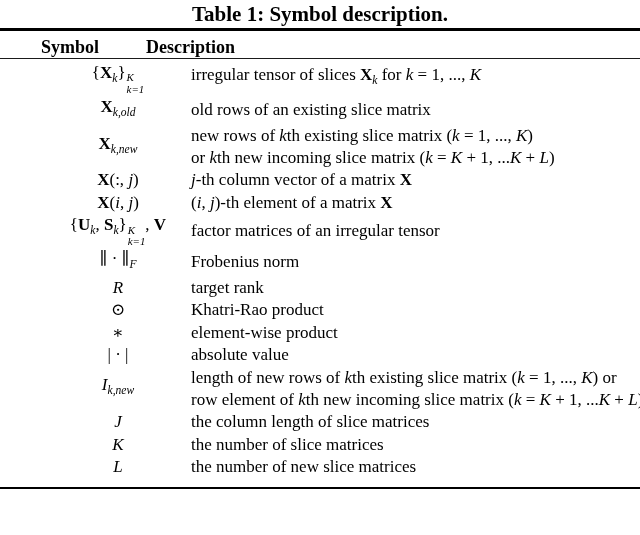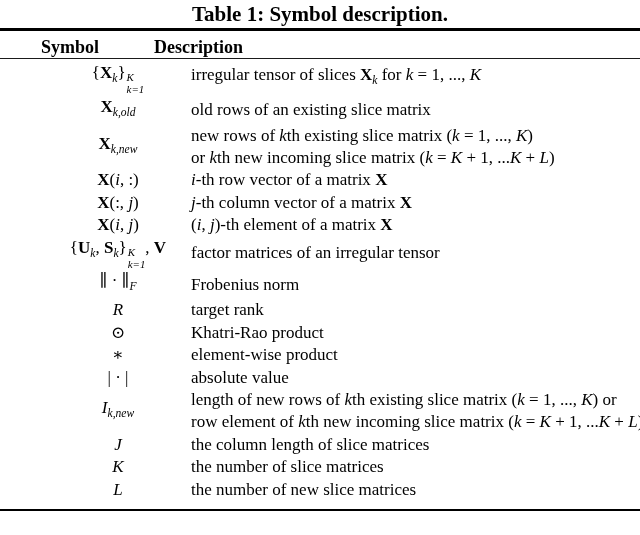--- a/index.html
+++ b/index.html
@@ -21,21 +21,21 @@
   .rule-heavy{height:2.5px;background:#000000;}
   .rule-heavy.top{margin-top:1px;}
   .thead{
     display:flex;
     align-items:flex-end;
     height:27px;
     font-weight:bold;
     font-size:18px;
   }
   .col-sym{width:140px;text-align:center;flex:none;}
-  .col-desc{margin-left:14px;flex:1;}
+  .col-desc{margin-left:6px;flex:1;}
   .rule-light{height:1.5px;background:#1a1a1a;}
   .tbody{
     padding-top:3px;
     padding-bottom:8px;
     font-size:17px;
     line-height:22.4px;
     margin-left:48px;
   }
   .trow{display:flex;align-items:center;}
   .tsym{width:140px;flex:none;text-align:center;white-space:nowrap;}
@@ -81,26 +81,20 @@
         <div class="tsym"><span class="seg bf">X</span><span class="seg it sub">k,old</span></div>
         <div class="tdesc">
           <div class="dline"><span class="seg">old rows of an existing slice matrix</span></div>
         </div>
       </div>
       <div class="trow">
         <div class="tsym"><span class="seg bf">X</span><span class="seg it sub">k,new</span></div>
         <div class="tdesc">
           <div class="dline"><span class="seg">new rows of </span><span class="seg it">k</span><span class="seg">th existing slice matrix (</span><span class="seg it">k</span><span class="seg"> = 1, ..., </span><span class="seg it">K</span><span class="seg">)</span></div>
           <div class="dline"><span class="seg">or </span><span class="seg it">k</span><span class="seg">th new incoming slice matrix (</span><span class="seg it">k</span><span class="seg"> = </span><span class="seg it">K</span><span class="seg"> + 1, ...</span><span class="seg it">K</span><span class="seg"> + </span><span class="seg it">L</span><span class="seg">)</span></div>
-        </div>
-      </div>
-      <div class="trow">
-        <div class="tsym"><span class="seg bf">X</span><span class="seg">(</span><span class="seg it">i</span><span class="seg">, :)</span></div>
-        <div class="tdesc">
-          <div class="dline"><span class="seg it">i</span><span class="seg">-th row vector of a matrix </span><span class="seg bf">X</span></div>
         </div>
       </div>
       <div class="trow">
         <div class="tsym"><span class="seg bf">X</span><span class="seg">(:, </span><span class="seg it">j</span><span class="seg">)</span></div>
         <div class="tdesc">
           <div class="dline"><span class="seg it">j</span><span class="seg">-th column vector of a matrix </span><span class="seg bf">X</span></div>
         </div>
       </div>
       <div class="trow">
         <div class="tsym"><span class="seg bf">X</span><span class="seg">(</span><span class="seg it">i</span><span class="seg">, </span><span class="seg it">j</span><span class="seg">)</span></div>

